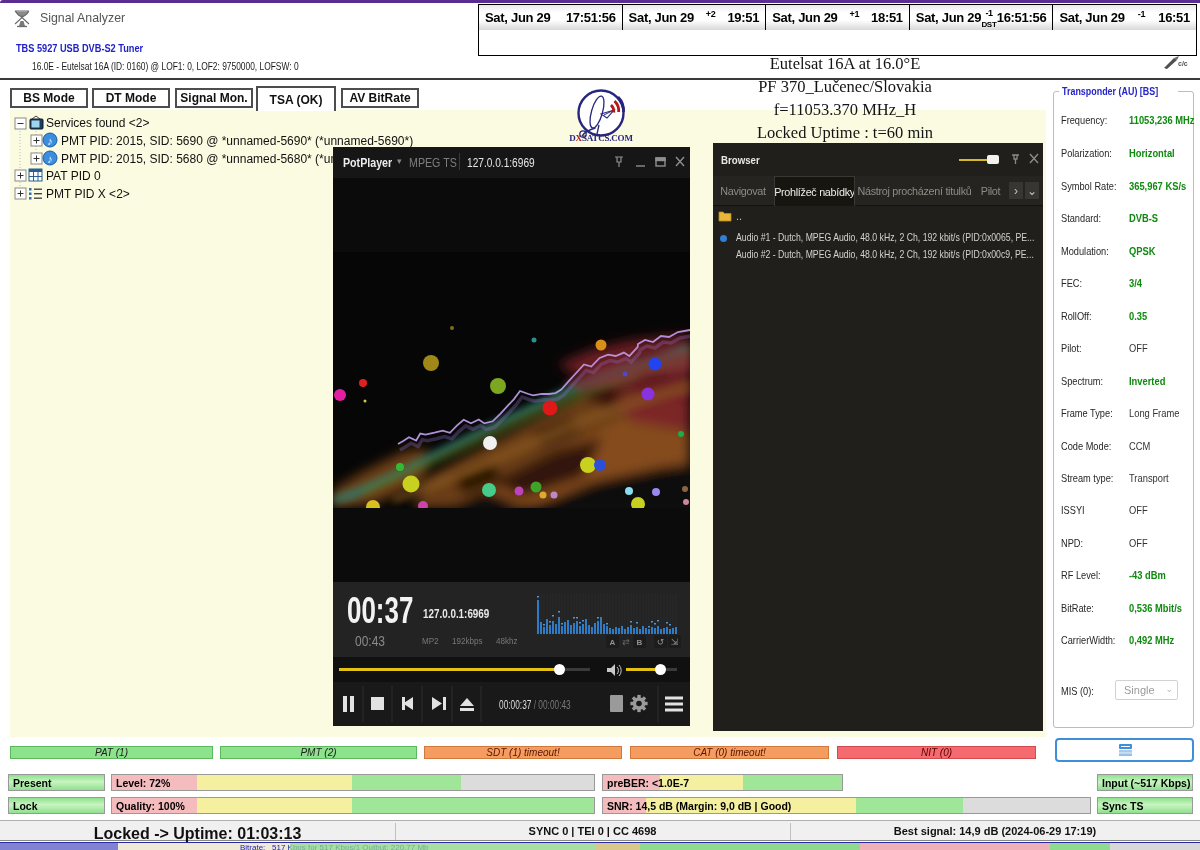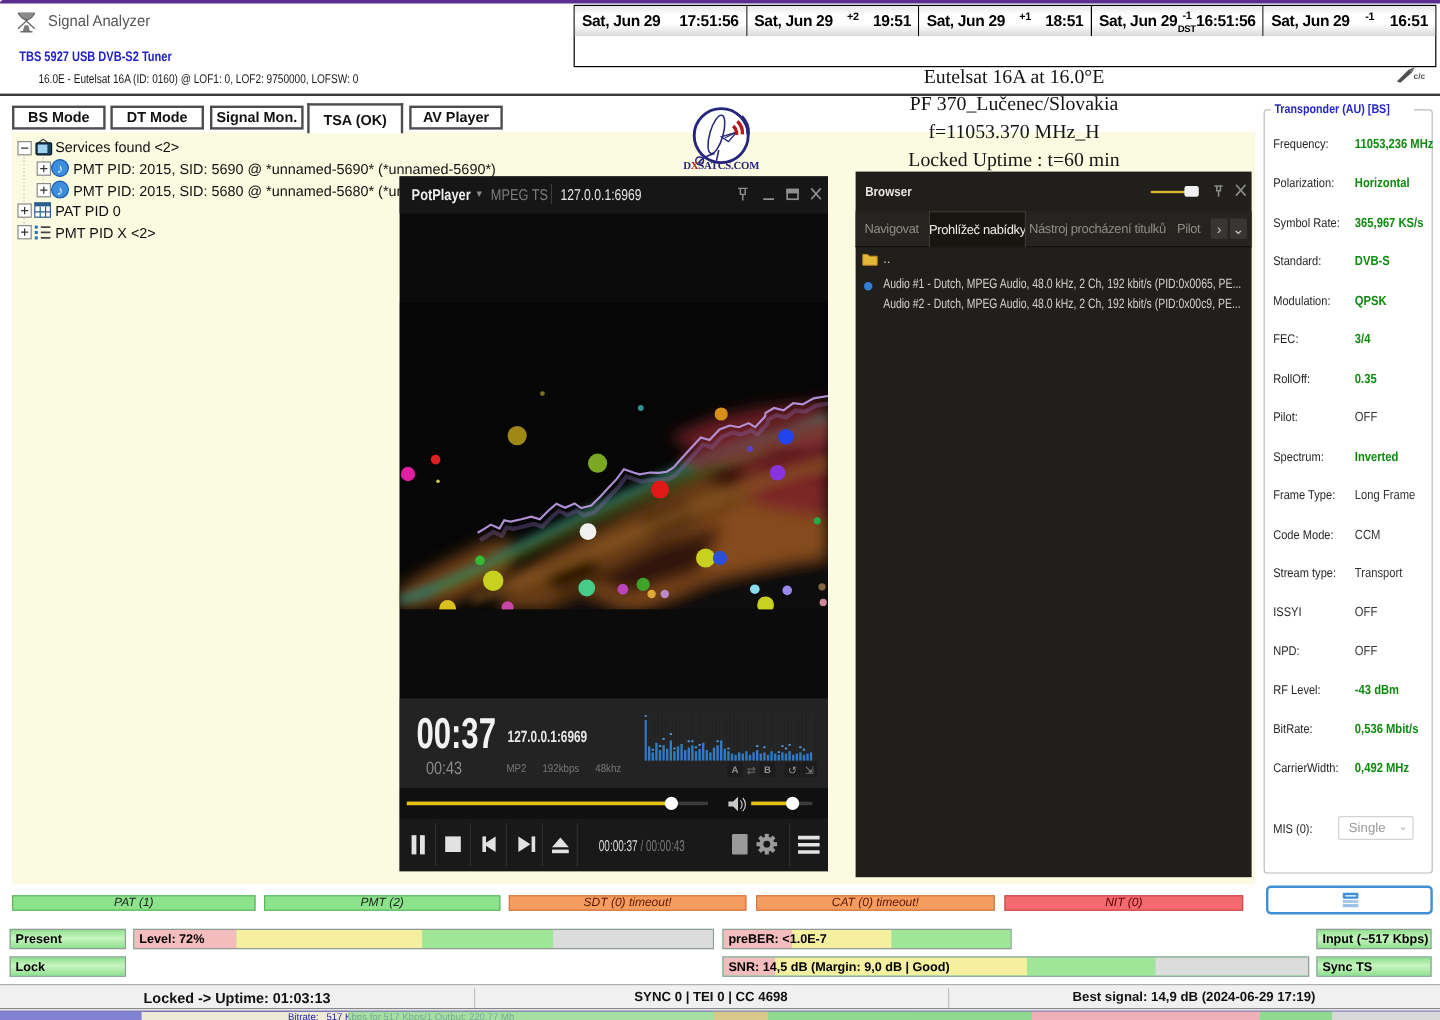--- a/index.html
+++ b/index.html
@@ -81,21 +81,21 @@
     .ctime .dst { font-size:8px; top:2px; }
     .ctime .dst i { display:block; font-style:normal; font-size:9px; position:relative; top:-2px; left:4px;}
   </style>
 
   <div class="abs" style="left:10px;top:110px;width:1036px;height:627px;background:#fbfbe1;"></div>
 
   <div class="tabbtn" style="left:10px;width:78px;">BS Mode</div>
   <div class="tabbtn" style="left:92px;width:78px;">DT Mode</div>
   <div class="tabbtn" style="left:175px;width:78px;">Signal Mon.</div>
   <div class="tabbtn active" style="left:256px;width:80px;">TSA (OK)</div>
-  <div class="tabbtn" style="left:341px;width:78px;">AV Player</div>
+  <div class="tabbtn" style="left:341px;width:78px;">AV BitRate</div>
   <style>
     .tabbtn { position:absolute; top:88px; height:20px; background:#fff;
       border:2px solid #4d4d4d; font-size:12px; font-weight:bold; color:#111;
       display:flex; align-items:center; justify-content:center; }
     .tabbtn.active { top:86px; height:25px; border-bottom:none; z-index:5; }
   </style>
 
   <div id="tree" class="abs" style="left:-2px;top:114px;width:640px;height:90px;font-size:12px;color:#111;">
     <svg width="640" height="90" viewBox="0 0 640 90">
       <g stroke="#b8b8b8" stroke-dasharray="1,2" fill="none">
@@ -530,21 +530,21 @@
     <svg style="position:absolute;left:61px;top:3px;" width="15" height="14" viewBox="0 0 15 14">
       <rect x="1" y="1" width="13" height="5" rx="1" fill="#3f8fd8"></rect>
       <rect x="1" y="7" width="13" height="2.6" fill="#a8c9e8"></rect>
       <rect x="1" y="10.4" width="13" height="2.6" fill="#3f8fd8" opacity="0.55"></rect>
       <line x1="3" y1="3.5" x2="12" y2="3.5" stroke="#fff" stroke-width="1"></line>
     </svg>
   </div>
 
   <div class="sbar g" style="left:10px;width:203px;">PAT (1)</div>
   <div class="sbar g" style="left:220px;width:197px;">PMT (2)</div>
-  <div class="sbar o" style="left:424px;width:198px;">SDT (0) timeout!</div>
+  <div class="sbar o" style="left:424px;width:198px;">SDT (1) timeout!</div>
   <div class="sbar o" style="left:630px;width:199px;">CAT (0) timeout!</div>
   <div class="sbar r" style="left:837px;width:199px;">NIT (0)</div>
   <style>
     .sbar { position:absolute; top:746px; height:13px; font-size:10px; font-style:italic;
       display:flex; align-items:center; justify-content:center; color:#222; }
     .sbar.g { background:#8ce38c; border:1px solid #5cb85c; }
     .sbar.o { background:#f59d61; border:1px solid #d0793a; color:#5a1600; }
     .sbar.r { background:#f56a6e; border:1px solid #d04a4e; color:#5a0000; }
   </style>
 
@@ -567,41 +567,47 @@
     </div>
   <div class="pbar" style="left:1097px;top:774px;width:96px;">
       <div class="seg" style="left:0;width:100%;background:linear-gradient(#8fe08f,#c8f5c0 45%,#8fe08f);"></div>
       <span>Input (~517 Kbps)</span>
     </div>
 
   <div class="pbar" style="left:8px;top:797px;width:97px;">
       <div class="seg" style="left:0;width:100%;background:linear-gradient(#8fe08f,#c8f5c0 45%,#8fe08f);"></div>
       <span>Lock</span>
     </div>
+  <div class="pbar" style="left:111px;top:797px;width:484px;">
+    <div class="seg" style="left:0;width:85px;background:#f5bcbe;"></div>
+    <div class="seg" style="left:85px;width:155px;background:#f5f0a0;"></div>
+    <div class="seg" style="left:240px;width:244px;background:#9fe698;"></div>
+    <span>Quality: 100%</span>
+    </div>
   <div class="pbar" style="left:602px;top:797px;width:489px;">
     <div class="seg" style="left:0;width:43px;background:#f5bcbe;"></div>
     <div class="seg" style="left:43px;width:210px;background:#f5f0a0;"></div>
     <div class="seg" style="left:253px;width:107px;background:#9fe698;"></div>
     <div class="seg" style="left:360px;width:129px;background:#dcdcdc;"></div>
     <span>SNR: 14,5 dB (Margin: 9,0 dB | Good)</span>
     </div>
   <div class="pbar" style="left:1097px;top:797px;width:96px;">
       <div class="seg" style="left:0;width:100%;background:linear-gradient(#8fe08f,#c8f5c0 45%,#8fe08f);"></div>
       <span>Sync TS</span>
     </div>
   <style>
     .pbar { position:absolute; height:17px; border:1px solid #999; background:#86efac; overflow:hidden; }
     .pbar .seg { position:absolute; top:0; height:100%; }
     .pbar span { position:absolute; left:4px; top:2px; font-size:10.5px; font-weight:bold; color:#000; white-space:nowrap; }
   </style>
 
   <div class="abs" style="left:0;top:820px;width:1200px;height:21px;background:#f0f0f0;border-top:1px solid #b0b0b0;border-bottom:1px solid #888;">
     <div class="abs" style="left:395px;top:2px;width:1px;height:17px;background:#c0c0c0;"></div>
     <div class="abs" style="left:790px;top:2px;width:1px;height:17px;background:#c0c0c0;"></div>
-    <div class="abs" style="left:0;top:4px;width:395px;text-align:center;font-size:12px;font-weight:bold;color:#111;">Locked -&gt; Uptime: 01:03:13</div>
+    <div class="abs" style="left:0;top:4px;width:395px;text-align:center;font-size:16px;font-weight:bold;color:#111;">Locked -&gt; Uptime: 01:03:13</div>
     <div class="abs" style="left:395px;top:4px;width:395px;text-align:center;font-size:11px;font-weight:bold;color:#111;">SYNC 0 | TEI 0 | CC 4698</div>
     <div class="abs" style="left:790px;top:4px;width:410px;text-align:center;font-size:11px;font-weight:bold;color:#111;">Best signal: 14,9 dB (2024-06-29 17:19)</div>
   </div>
 
   <div class="abs" style="left:0;top:842px;width:1200px;height:8px;background:#efe9d8;overflow:hidden;">
     <div class="abs" style="left:0;top:0;width:1200px;height:1px;background:#2a2aa0;"></div>
     <div class="abs" style="left:0;top:1px;width:118px;height:7px;background:#8282d2;"></div>
     <div class="abs" style="left:240px;top:1px;font-size:8px;color:#2222aa;white-space:nowrap;">Bitrate:&nbsp;&nbsp;&nbsp;517 Kbps for 517 Kbps/1 Outbut: 220.77 Mb</div>
     <div class="abs" style="left:290px;top:1px;width:305px;height:7px;background:#8fd98f;opacity:0.75;"></div>
     <div class="abs" style="left:595px;top:1px;width:45px;height:7px;background:#d8c88a;"></div>

